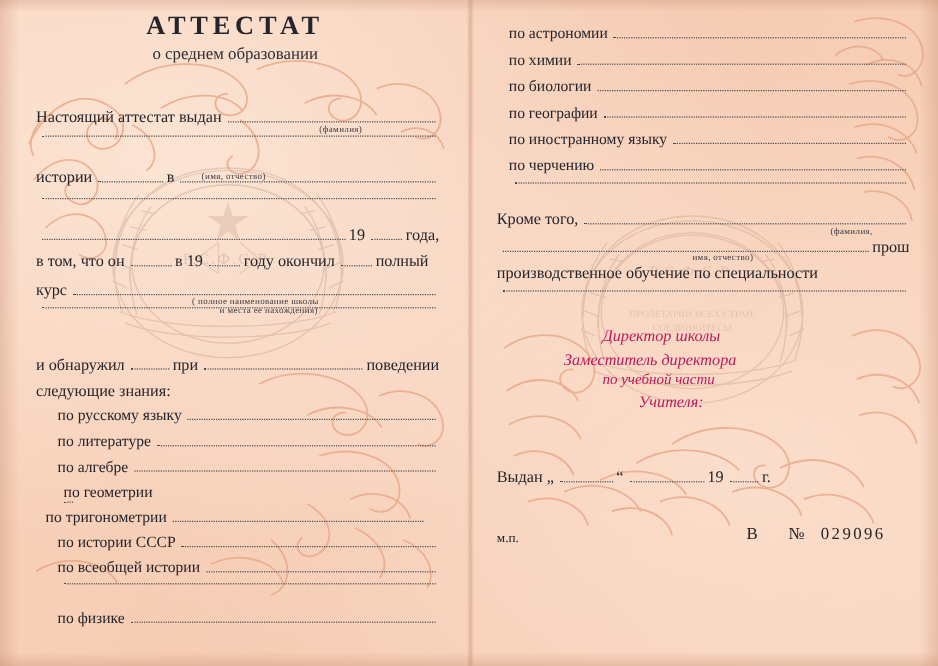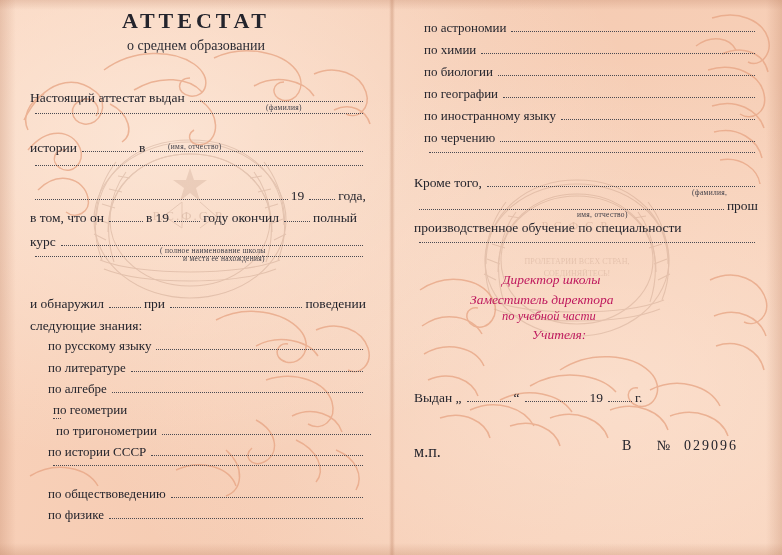--- a/index.html
+++ b/index.html
@@ -129,21 +129,21 @@
   }
   .serial {
     position: absolute;
     font-size: 14px;
     letter-spacing: 2px;
     color: #24242c;
     white-space: nowrap;
   }
   .mp {
     position: absolute;
-    font-size: 16px;
+    font-size: 11px;
     color: #24242c;
   }
 
   
   .ornament {
     position: absolute;
     z-index: 2;
     pointer-events: none;
     opacity: 0.85;
   }
@@ -307,33 +307,33 @@
         <span class="dots"></span>
       </div>
       <div class="sub-item" style="left:48px; top:381px; width:318px;">
         <span>по алгебре</span>
         <span class="dots"></span>
       </div>
       <div class="sub-item" style="left:48px; top:402px; width:318px;flex-direction:column;">
         <span>по геометрии</span>
         <span class="dots"></span>
       </div>
-      <div class="sub-item" style="left:56px; top:423px; width:318px;">
+      <div class="sub-item" style="left:38px; top:423px; width:318px;">
         <span>по тригонометрии</span>
         <span class="dots"></span>
       </div>
       <div class="sub-item" style="left:48px; top:444px; width:318px;">
         <span>по истории СССР</span>
         <span class="dots"></span>
       </div>
       <div class="sub-item" style="left:48px; top:465px; width:318px;">
+        <span>по всеобщей истории</span>
         <span class="dots"></span>
       </div>
       <div class="sub-item" style="left:48px; top:486px; width:318px;">
-        <span>по обществоведению</span>
         <span class="dots"></span>
       </div>
       <div class="sub-item" style="left:48px; top:507px; width:318px;">
         <span>по физике</span>
         <span class="dots"></span>
       </div>
     </div>
   </div>
 
   <div class="page page-right">

